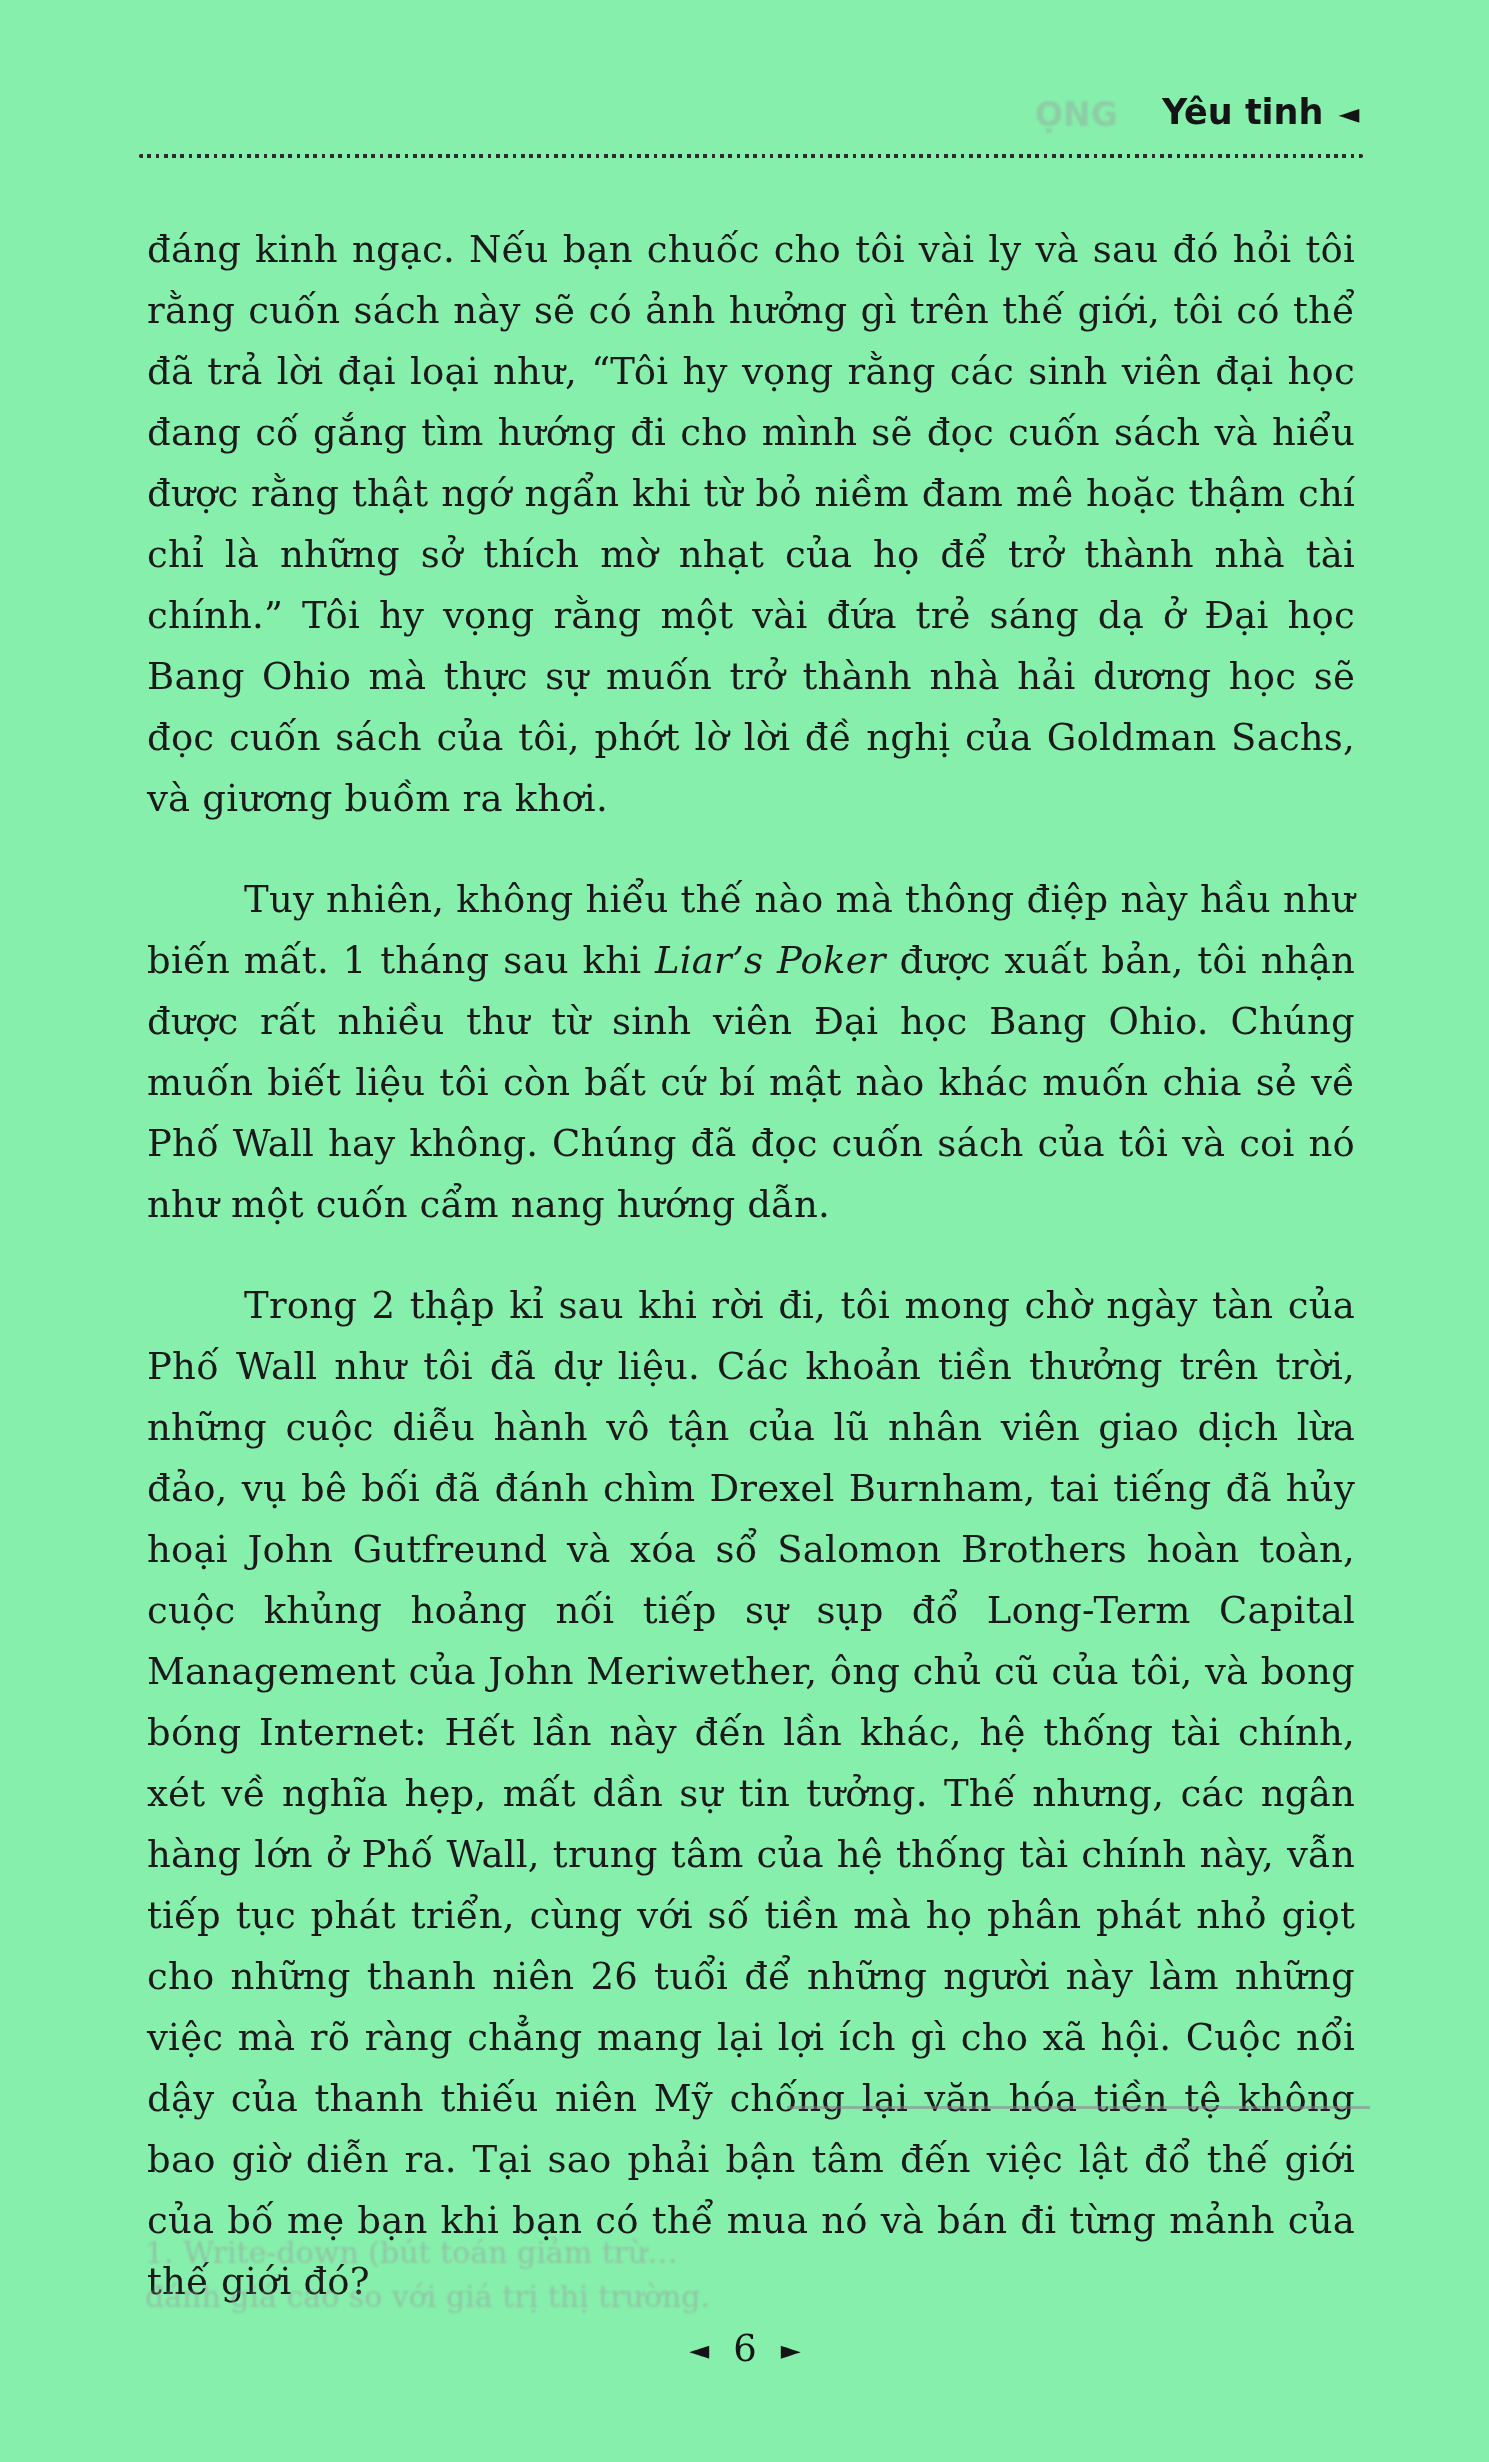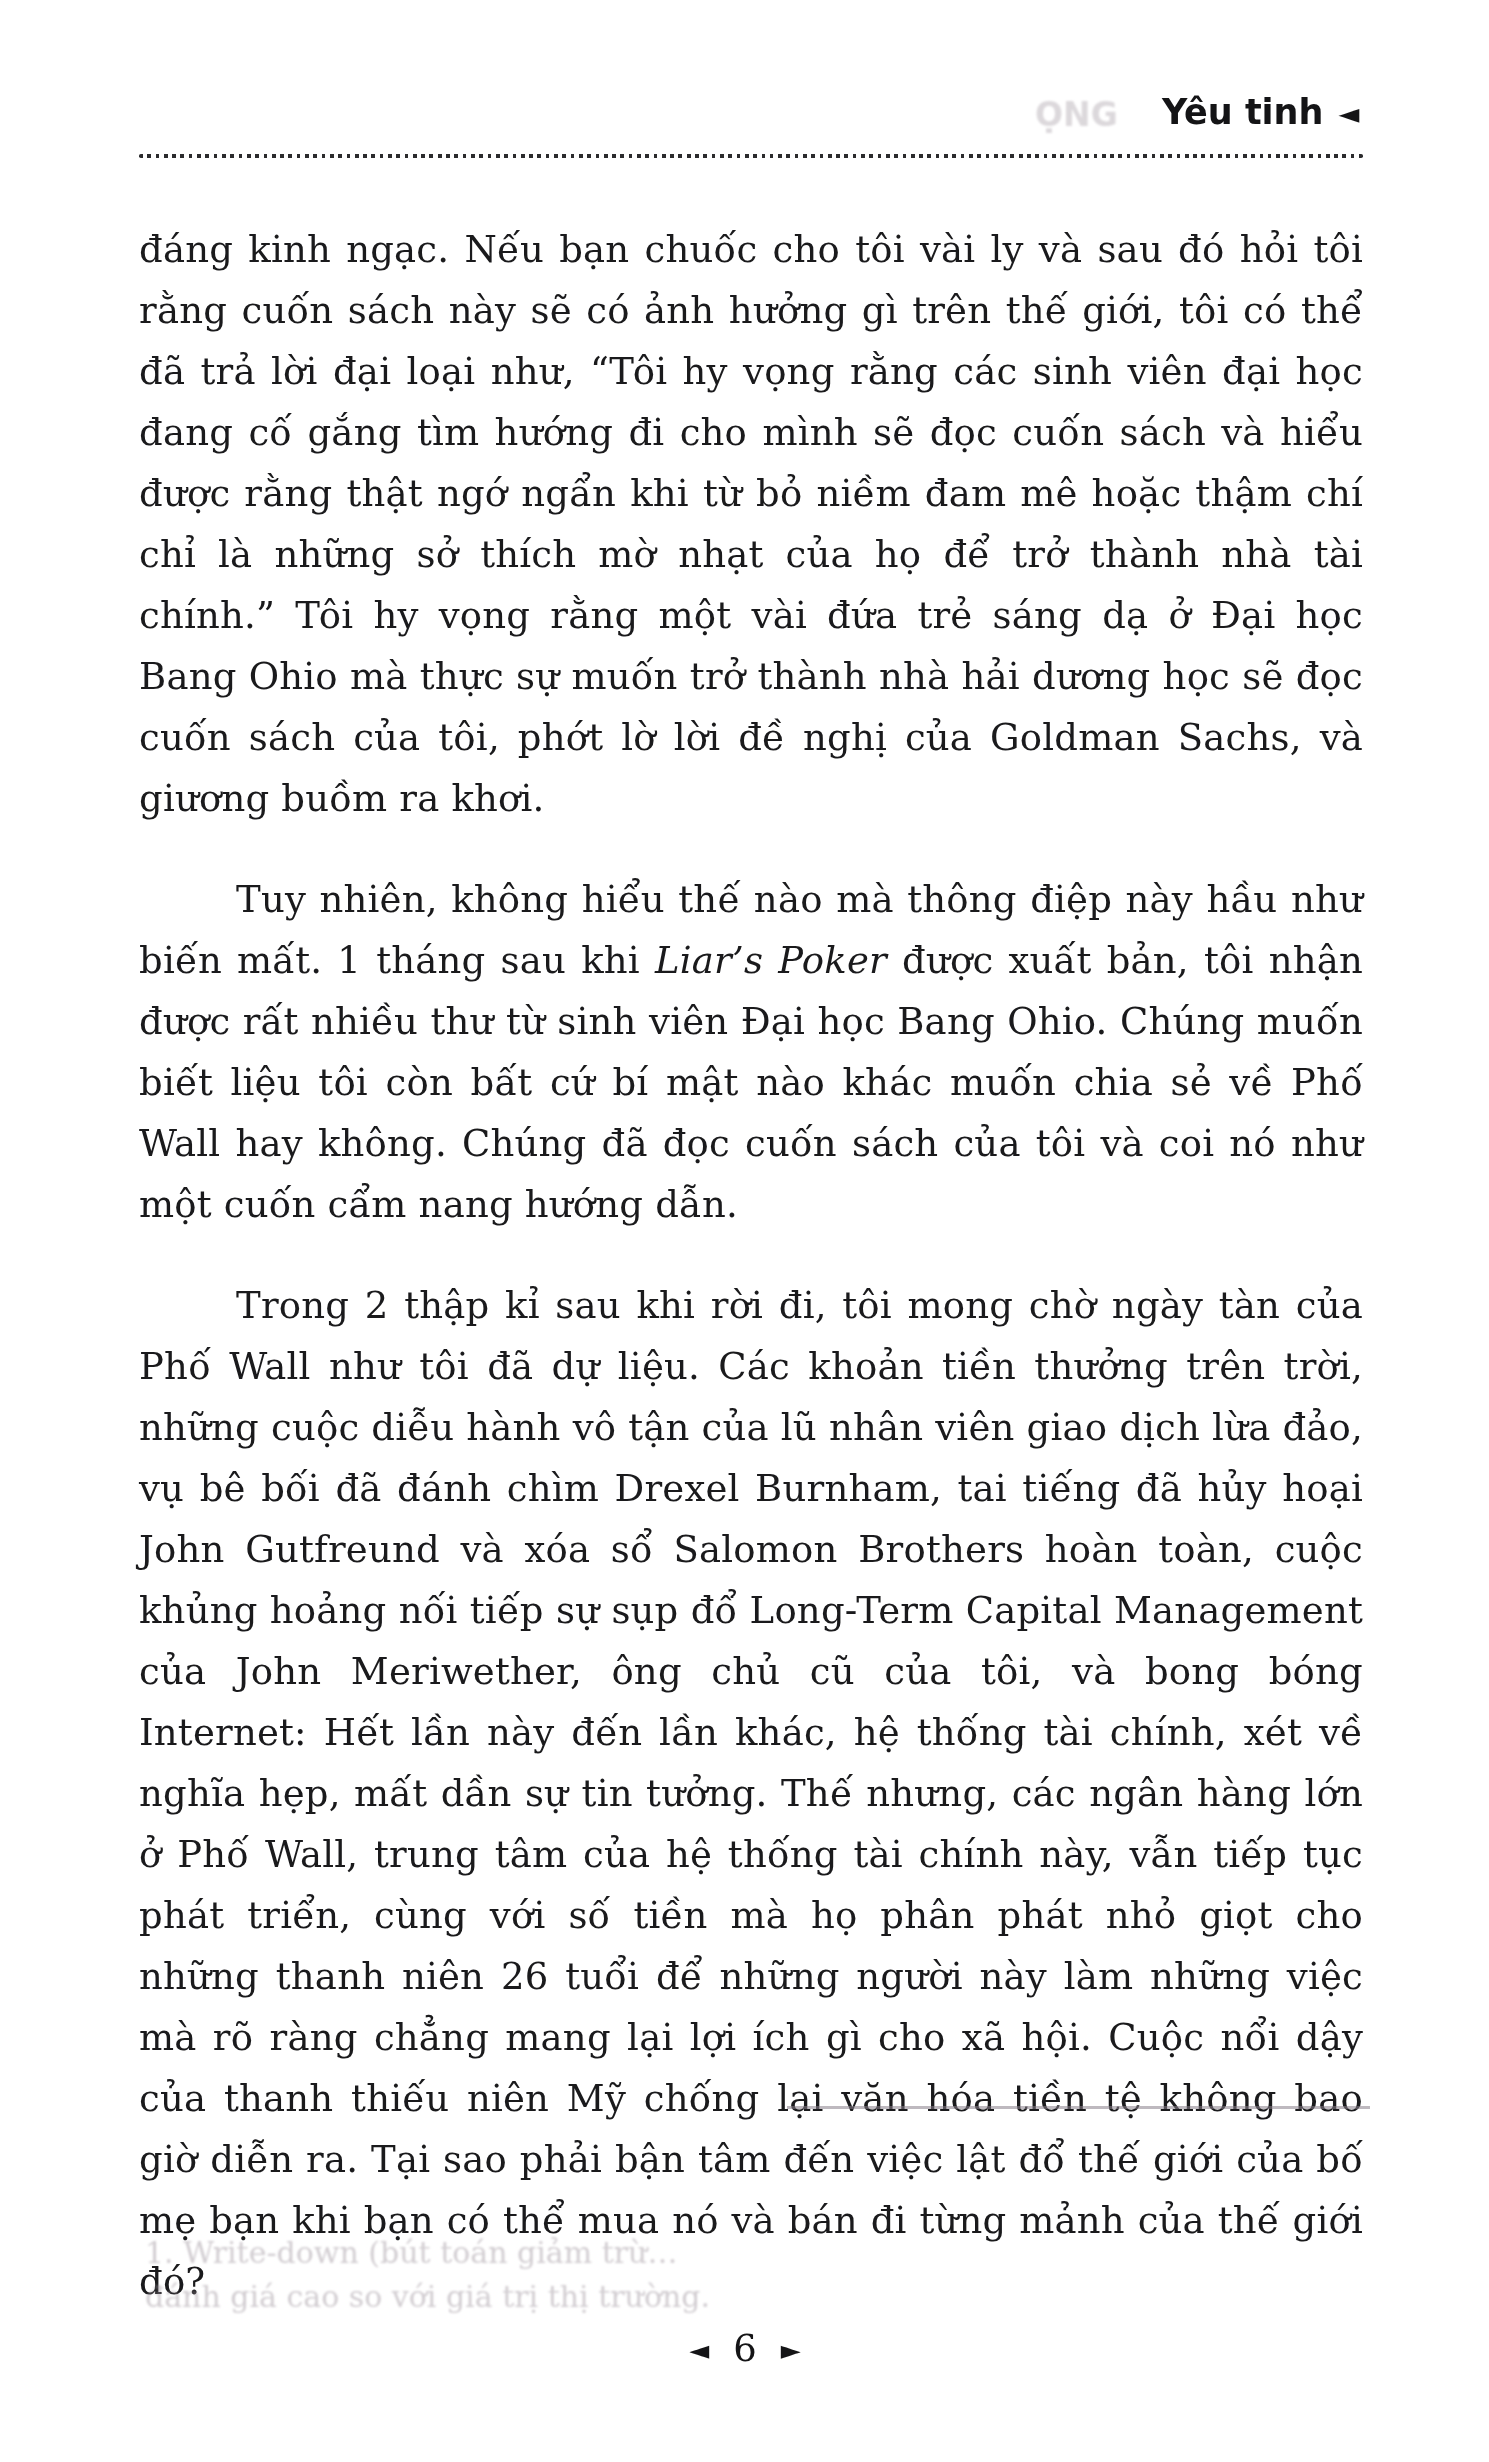--- a/index.html
+++ b/index.html
@@ -1,21 +1,21 @@
 <!DOCTYPE html>
 <html lang="vi" style="font-size:14.7px"><head>
 <meta charset="utf-8">
 <style>
   html, body { margin: 0; padding: 0; background: #e8e8e6; }
   .page {
     position: relative;
     width: 1490px;
     height: 2462px;
     margin: 0 auto;
-    background: #ffffff;
+    background: #86efac;
     overflow: hidden;
     font-family: "DejaVu Serif", "Liberation Serif", serif;
     color: #1a1a1c;
   }
   .content {
     position: absolute;
     left: 139px;
     top: 92px;
     width: 1224px;
   }
@@ -32,21 +32,21 @@
     padding-right: 3.7px;
   }
   .running-head .tri { font-size: 27.5px; line-height: 1; transform: translateY(1.8px); }
   .dotted-rule {
     height: 3.7px;
     margin-bottom: 61px;
     background-image: repeating-linear-gradient(90deg, #2b2b2d 0 3.7px, transparent 3.7px 8.3px);
     border-radius: 1.8px;
   }
   .bodytext p {
-    margin: 0;
+    margin: 8px;
     font-size: 37px;
     line-height: 61px;
     text-align: justify;
     letter-spacing: 0.2px;
   }
   .bodytext p.indent {
     text-indent: 97px;
     margin-top: 40px;
   }
   .bodytext i { }

